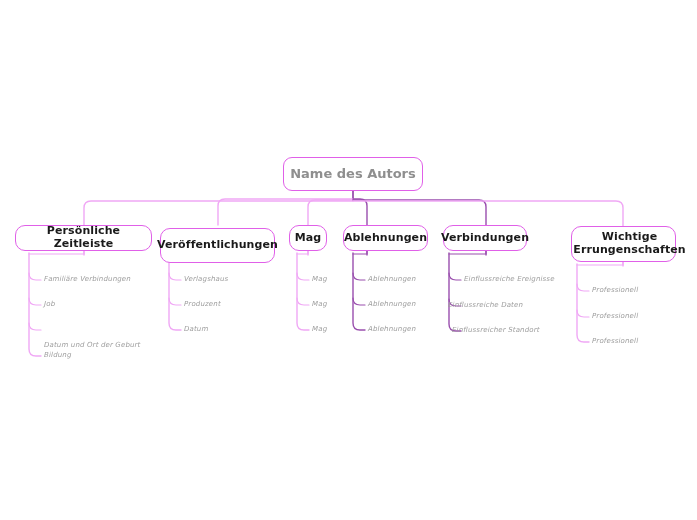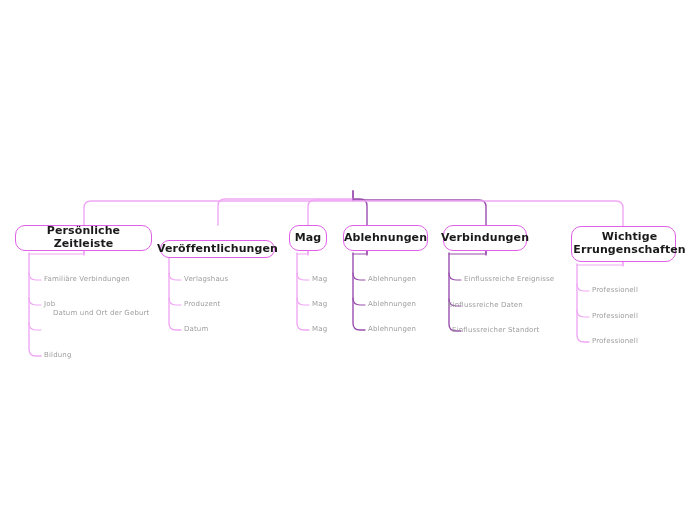--- a/index.html
+++ b/index.html
@@ -55,20 +55,21 @@
     border-radius: 10px;
   }
   .leaf {
     position: absolute;
     color: #9d9d9d;
     font-size: 7px;
     font-weight: normal;
     white-space: nowrap;
     letter-spacing: 0.15px;
     line-height: 1;
+    font-style: italic;
   }
 </style>
 </head>
 <body>
 
 <div id="canvas">
 
   <svg id="connectors" viewBox="0 0 697 520" width="697" height="520">
       <path d="M 353 191 L 353 199" fill="none" stroke="#9a4fae" stroke-width="1.8" stroke-linecap="round"></path>
       <path d="M 353 201 L 91 201 Q 84 201 84 208 L 84 225" fill="none" stroke="#f0a8f5" stroke-width="1.4" stroke-linecap="round"></path>
@@ -103,28 +104,29 @@
       <path d="M 449 273 Q 449 280 456 280 L 461 280" fill="none" stroke="#9a4fae" stroke-width="1.2" stroke-linecap="round"></path>
       <path d="M 449 299 Q 449 306 456 306 L 461 306" fill="none" stroke="#9a4fae" stroke-width="1.2" stroke-linecap="round"></path>
       <path d="M 353 201 L 616 201 Q 623 201 623 208 L 623 226" fill="none" stroke="#f0a8f5" stroke-width="1.4" stroke-linecap="round"></path>
       <path d="M 623 262 L 623 266" fill="none" stroke="#f0a8f5" stroke-width="1.4" stroke-linecap="round"></path>
       <path d="M 577 264 L 577 335 Q 577 342 584 342 L 589 342" fill="none" stroke="#f0a8f5" stroke-width="1.4" stroke-linecap="round"></path>
       <path d="M 623 262 L 623 265 L 577 265" fill="none" stroke="#f0a8f5" stroke-width="1.2" stroke-linecap="round"></path>
       <path d="M 577 284 Q 577 291 584 291 L 589 291" fill="none" stroke="#f0a8f5" stroke-width="1.2" stroke-linecap="round"></path>
       <path d="M 577 310 Q 577 317 584 317 L 589 317" fill="none" stroke="#f0a8f5" stroke-width="1.2" stroke-linecap="round"></path>
     </svg>
 
+  <div class="node root" id="root-node" style="left: 283px; top: 157px; width: 140px; height: 34px;">Name des Autors</div>
 
   <div id="nodes-layer">
       <div class="node branch" style="left: 15px; top: 225px; width: 137px; height: 26px;">Persönliche Zeitleiste</div>
       <div class="leaf" style="left: 44px; top: 276px;">Familiäre Verbindungen</div>
       <div class="leaf" style="left: 44px; top: 301px;">Job</div>
-      <div class="leaf" style="left: 44px; top: 310px; margin-left: 9px;">Datum und Ort der Geburt</div>
+      <div class="leaf" style="left: 44px; top: 342px;">Datum und Ort der Geburt</div>
       <div class="leaf" style="left: 44px; top: 352px; text-align: center;">Bildung</div>
-      <div class="node branch" style="left: 160px; top: 240px; width: 115px; height: 18px;">Veröffentlichungen</div>
+      <div class="node branch" style="left: 160px; top: 228px; width: 115px; height: 35px;">Veröffentlichungen</div>
       <div class="leaf" style="left: 184px; top: 276px;">Verlagshaus</div>
       <div class="leaf" style="left: 184px; top: 301px;">Produzent</div>
       <div class="leaf" style="left: 184px; top: 326px;">Datum</div>
       <div class="node branch" style="left: 289px; top: 225px; width: 38px; height: 26px;">Mag</div>
       <div class="leaf" style="left: 312px; top: 276px;">Mag</div>
       <div class="leaf" style="left: 312px; top: 301px;">Mag</div>
       <div class="leaf" style="left: 312px; top: 326px;">Mag</div>
       <div class="node branch" style="left: 343px; top: 225px; width: 85px; height: 26px;">Ablehnungen</div>
       <div class="leaf" style="left: 368px; top: 276px;">Ablehnungen</div>
       <div class="leaf" style="left: 368px; top: 301px;">Ablehnungen</div>

